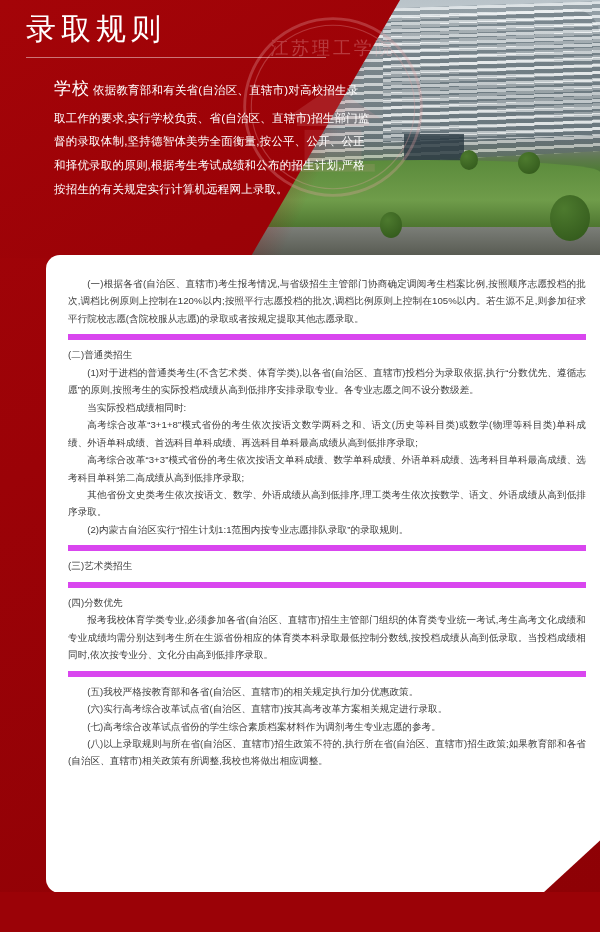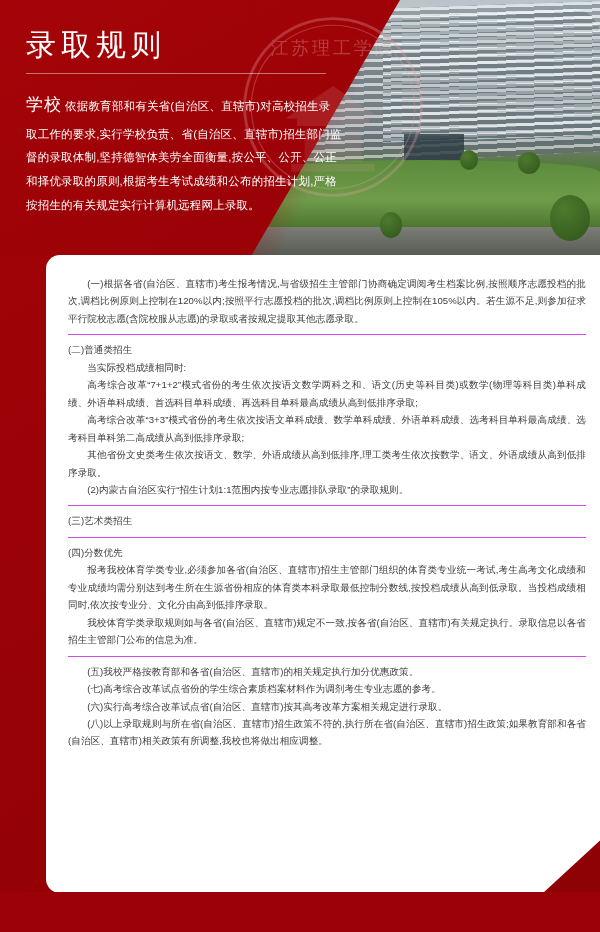--- a/index.html
+++ b/index.html
@@ -144,21 +144,21 @@
     height: 190px;
     opacity: 0.30;
     pointer-events: none;
   }
   .emblem svg { width: 100%; height: 100%; display: block; }
 
   
   .header-text {
     position: absolute;
     left: 26px;
-    top: 28px;
+    top: 12px;
     width: 330px;
     color: #ffffff;
     z-index: 5;
   }
   .title-cn {
     font-size: 30px;
     letter-spacing: 5px;
     font-weight: 500;
     line-height: 1.1;
     color: #ffffff;
@@ -177,20 +177,21 @@
     height: 1px;
     background: rgba(255,255,255,0.45);
   }
   .intro {
     margin-top: 14px;
     font-size: 11.5px;
     line-height: 2.05;
     color: #ffffff;
     letter-spacing: 0.2px;
     width: 316px;
+    margin-left: 28px;
   }
   .intro .lead {
     font-size: 17px;
     letter-spacing: 1px;
     font-weight: 500;
     margin-right: 3px;
   }
 
   
   .card {
@@ -206,21 +207,21 @@
     padding: 14px 22px 10px 22px;
     overflow: hidden;
   }
   .card-inner {
     font-size: 9.6px;
     line-height: 1.82;
     color: #3c3c3c;
     letter-spacing: 0.05px;
   }
   .block { padding: 6px 0 7px 0; }
-  .block + .block { border-top: 1px solid #d946ef; }
+  .block + .block { border-top: 6px solid #d946ef; }
   .p { margin: 0; text-align: justify; }
   .p.indent { text-indent: 2em; }
 
   
   .bottom-strip {
     position: absolute;
     left: 0; bottom: 0;
     width: 600px;
     height: 40px;
     background: #9b0207;
@@ -267,38 +268,38 @@
     <p class="intro"><span class="lead">学校</span><span>依据教育部和有关省(自治区、直辖市)对高校招生录取工作的要求,实行学校负责、省(自治区、直辖市)招生部门监督的录取体制,坚持德智体美劳全面衡量,按公平、公开、公正和择优录取的原则,根据考生考试成绩和公布的招生计划,严格按招生的有关规定实行计算机远程网上录取。</span></p>
   </div>
 
   <div class="card">
     <div class="card-inner" id="card-inner">
         <div class="block">
           <p class="p indent">(一)根据各省(自治区、直辖市)考生报考情况,与省级招生主管部门协商确定调阅考生档案比例,按照顺序志愿投档的批次,调档比例原则上控制在120%以内;按照平行志愿投档的批次,调档比例原则上控制在105%以内。若生源不足,则参加征求平行院校志愿(含院校服从志愿)的录取或者按规定提取其他志愿录取。</p>
         </div>
         <div class="block">
           <p class="p">(二)普通类招生</p>
+          <p class="p indent">(1)对于进档的普通类考生(不含艺术类、体育学类),以各省(自治区、直辖市)投档分为录取依据,执行“分数优先、遵循志愿”的原则,按照考生的实际投档成绩从高到低排序安排录取专业。各专业志愿之间不设分数级差。</p>
           <p class="p indent">当实际投档成绩相同时:</p>
-          <p class="p indent">高考综合改革“7+1+2”模式省份的考生依次按语文数学两科之和、语文(历史等科目类)或数学(物理等科目类)单科成绩、外语单科成绩、首选科目单科成绩、再选科目单科最高成绩从高到低排序录取;</p>
+          <p class="p indent">高考综合改革“3+1+8”模式省份的考生依次按语文数学两科之和、语文(历史等科目类)或数学(物理等科目类)单科成绩、外语单科成绩、首选科目单科成绩、再选科目单科最高成绩从高到低排序录取;</p>
           <p class="p indent">高考综合改革“3+3”模式省份的考生依次按语文单科成绩、数学单科成绩、外语单科成绩、选考科目单科最高成绩、选考科目单科第二高成绩从高到低排序录取;</p>
           <p class="p indent">其他省份文史类考生依次按语文、数学、外语成绩从高到低排序,理工类考生依次按数学、语文、外语成绩从高到低排序录取。</p>
           <p class="p indent">(2)内蒙古自治区实行“招生计划1:1范围内按专业志愿排队录取”的录取规则。</p>
         </div>
         <div class="block">
           <p class="p">(三)艺术类招生</p>
         </div>
         <div class="block">
           <p class="p">(四)分数优先</p>
           <p class="p indent">报考我校体育学类专业,必须参加各省(自治区、直辖市)招生主管部门组织的体育类专业统一考试,考生高考文化成绩和专业成绩均需分别达到考生所在生源省份相应的体育类本科录取最低控制分数线,按投档成绩从高到低录取。当投档成绩相同时,依次按专业分、文化分由高到低排序录取。</p>
-          <p class="p indent">我校体育学类录取规则如与各省(自治区、直辖市)规定不一致,按各省(自治区、直辖市)有关规定执行。录取信息以各省招生主管部门公布的信息为准。</p>
         </div>
         <div class="block">
           <p class="p indent">(五)我校严格按教育部和各省(自治区、直辖市)的相关规定执行加分优惠政策。</p>
+          <p class="p indent">(六)实行高考综合改革试点省(自治区、直辖市)按其高考改革方案相关规定进行录取。</p>
           <p class="p indent">(七)高考综合改革试点省份的学生综合素质档案材料作为调剂考生专业志愿的参考。</p>
-          <p class="p indent">(六)实行高考综合改革试点省(自治区、直辖市)按其高考改革方案相关规定进行录取。</p>
           <p class="p indent">(八)以上录取规则与所在省(自治区、直辖市)招生政策不符的,执行所在省(自治区、直辖市)招生政策;如果教育部和各省(自治区、直辖市)相关政策有所调整,我校也将做出相应调整。</p>
         </div>
       </div>
   </div>
 
   <div class="bottom-strip"></div>
 
 </div>
 
 </body></html>

